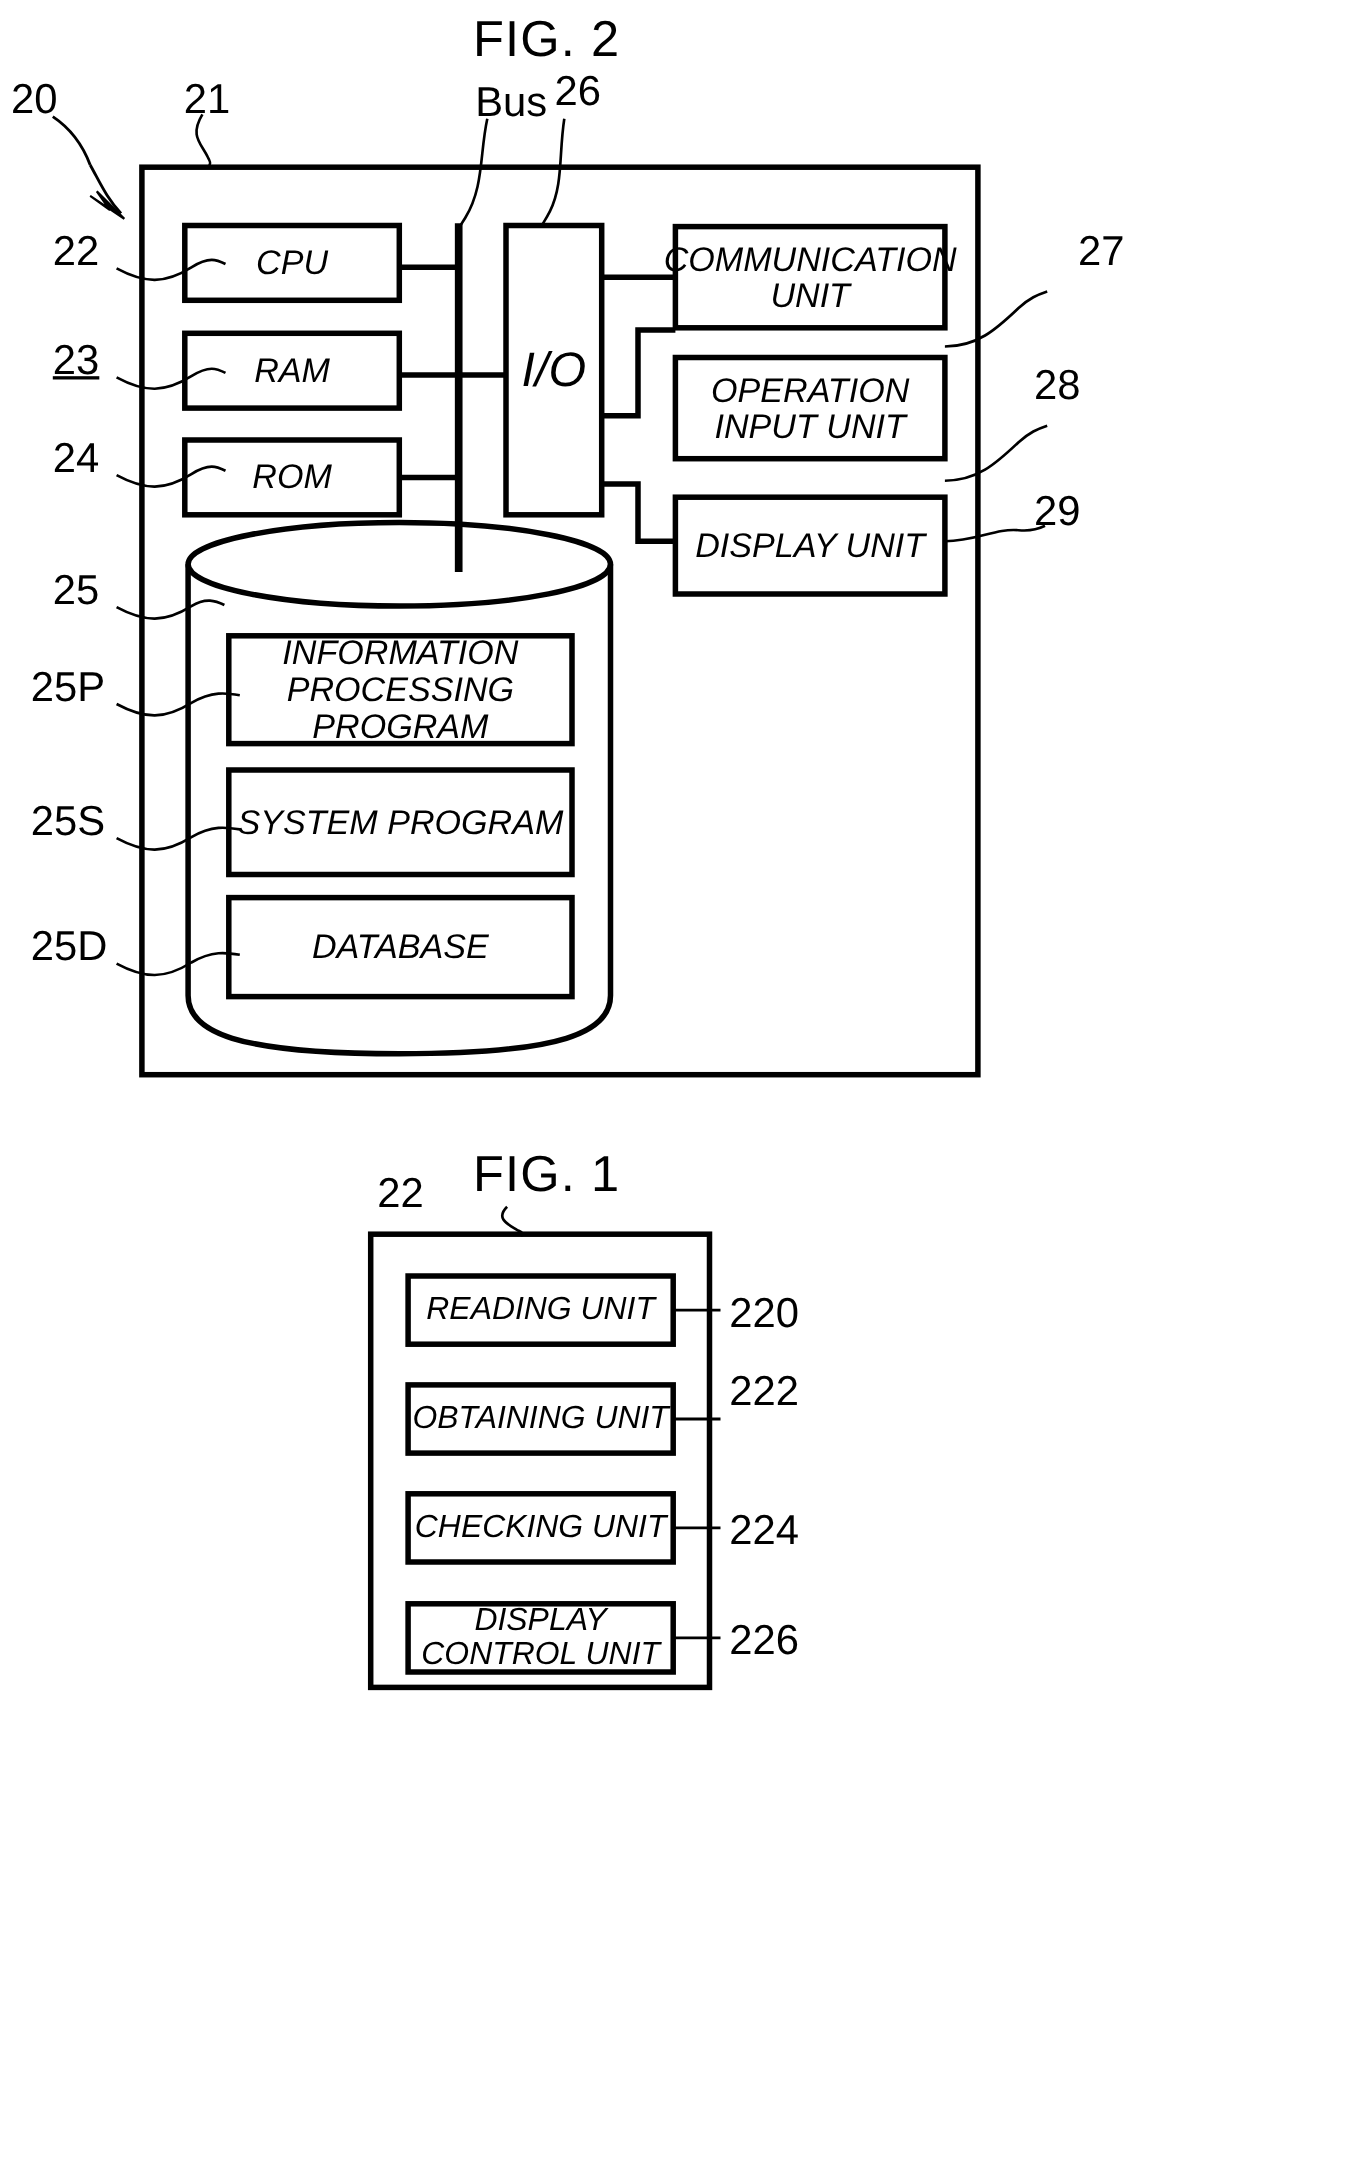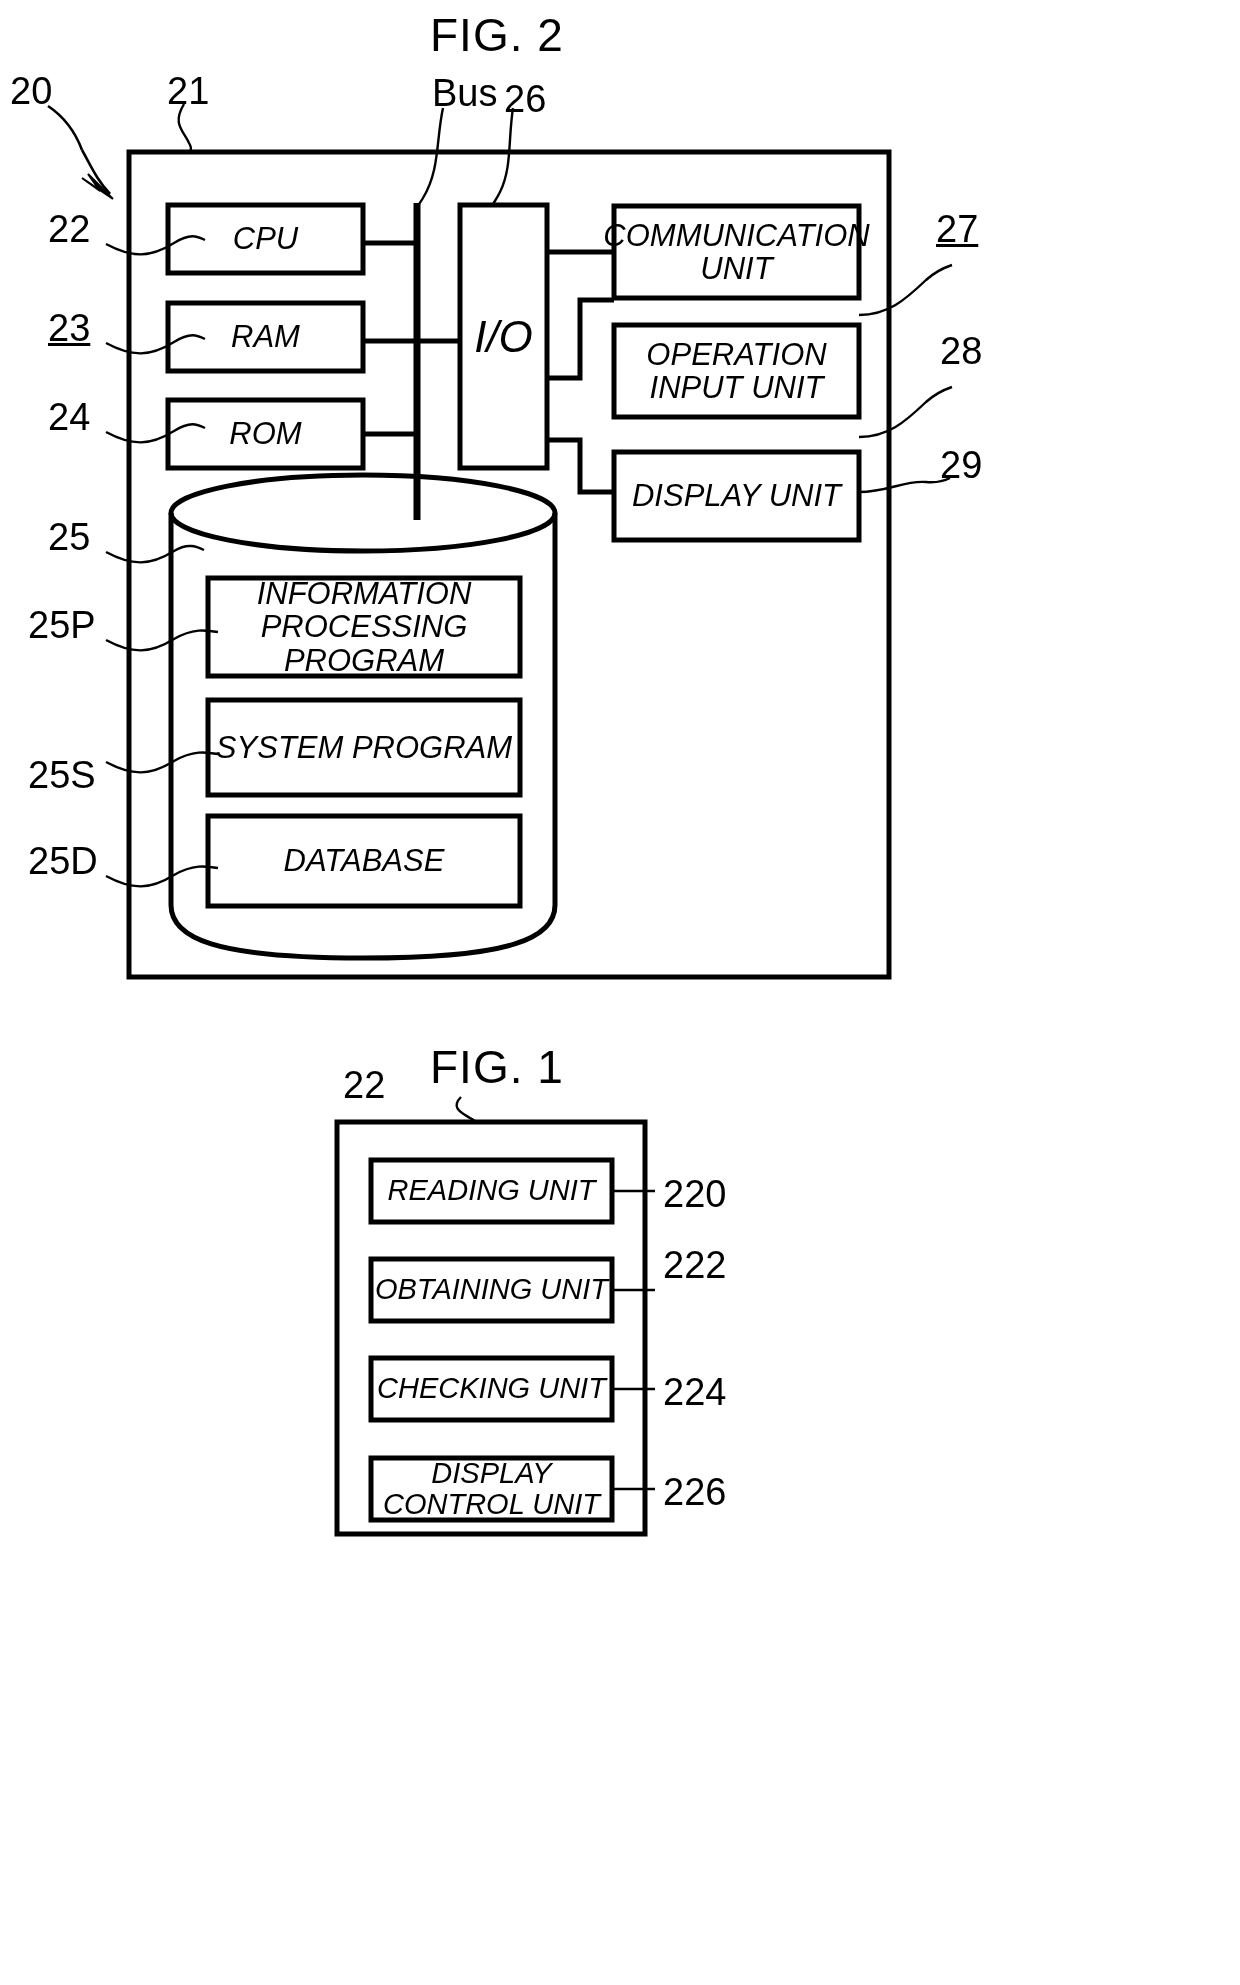--- a/index.html
+++ b/index.html
@@ -137,31 +137,31 @@
 
     </g>
   </svg>
 
   <div class="fig-title" style="left:430px; top:8px;">FIG. 2</div>
 
   <div class="ref" style="left:10px; top:70px;">20</div>
   <div class="ref" style="left:167px; top:70px;">21</div>
 
   <div class="ref" style="left:432px; top:72px;">Bus</div>
-  <div class="ref" style="left:504px; top:78px;">26</div>
+  <div class="ref" style="left:504px; top:62px;">26</div>
 
   <div class="ref" style="left:48px; top:208px;">22</div>
   <div class="ref" style="left:48px; top:307px;text-decoration:underline;">23</div>
   <div class="ref" style="left:48px; top:396px;">24</div>
   <div class="ref" style="left:48px; top:516px;">25</div>
   <div class="ref" style="left:28px; top:604px;">25P</div>
-  <div class="ref" style="left:28px; top:726px;margin-top:28px;">25S</div>
+  <div class="ref" style="left:28px; top:726px;">25S</div>
   <div class="ref" style="left:28px; top:840px;">25D</div>
 
-  <div class="ref" style="left:936px; top:208px;text-decoration:underline;">27</div>
+  <div class="ref" style="left:980px; top:208px;">27</div>
   <div class="ref" style="left:940px; top:330px;">28</div>
   <div class="ref" style="left:940px; top:444px;">29</div>
 
   <div class="boxlabel" style="left:168px; top:205px; width:195px; height:68px;">CPU</div>
   <div class="boxlabel" style="left:168px; top:303px; width:195px; height:68px;">RAM</div>
   <div class="boxlabel" style="left:168px; top:400px; width:195px; height:68px;">ROM</div>
   <div class="boxlabel io" style="left:460px; top:205px; width:87px; height:263px;">I/O</div>
 
   <div class="boxlabel" style="left:614px; top:206px; width:245px; height:92px;">COMMUNICATION
 UNIT</div>

